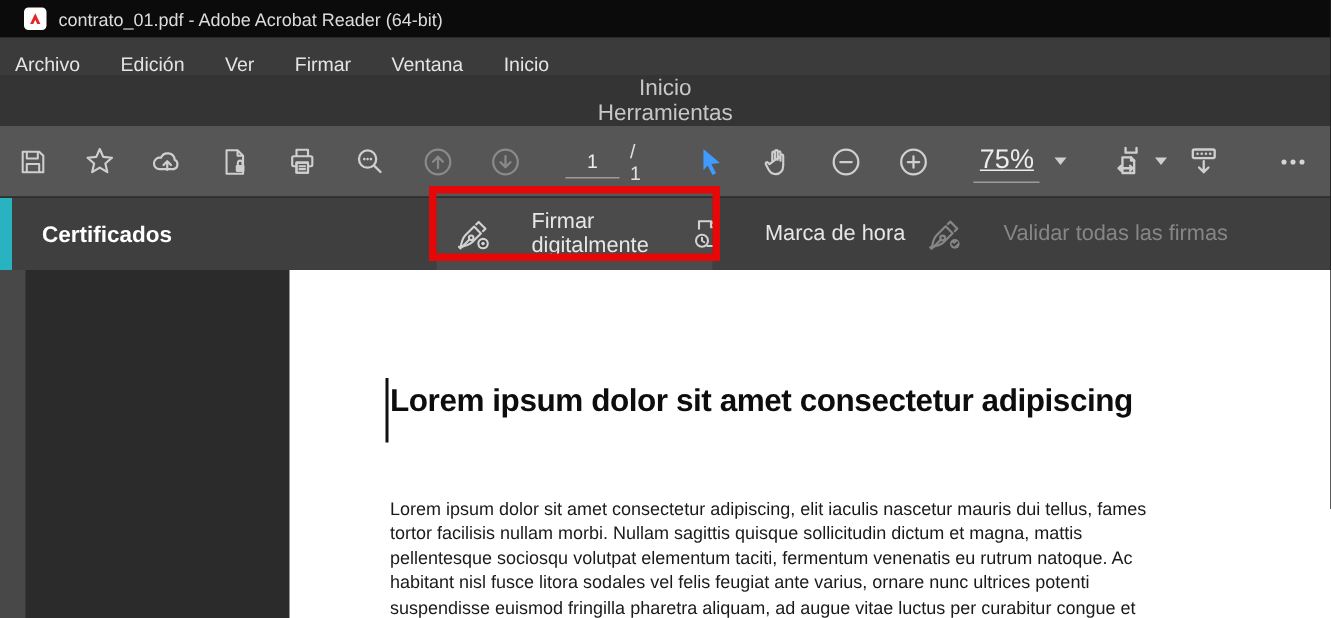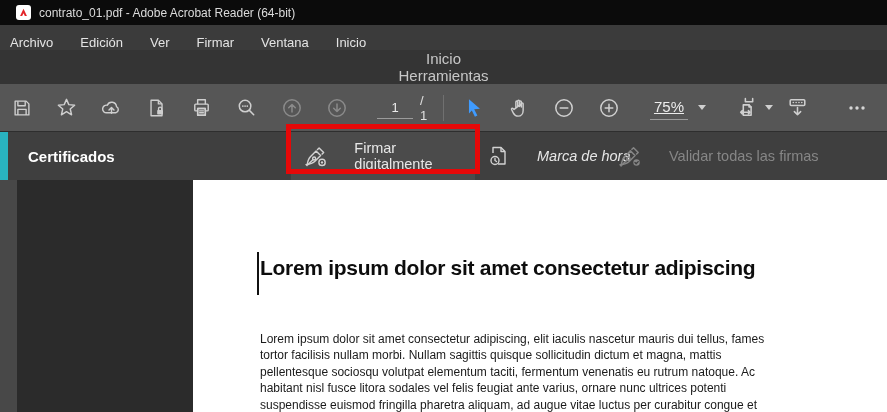--- a/index.html
+++ b/index.html
@@ -32,36 +32,36 @@
              display:flex; align-items:center; padding-left:7px; }
   .tbtn { width:29px; height:29px; display:flex; align-items:center; justify-content:center;
           margin-right:16px; flex:0 0 auto; }
   .tbtn svg { display:block; }
   .page-input { width:36px; height:22px; margin-left:10px; background:transparent; border:none;
                 border-bottom:1px solid #9b9b9b; color:#ececec; font-size:13px; text-align:center;
                 font-family:"Liberation Sans", sans-serif; }
   .page-total { color:#e0e0e0; font-size:13px; margin-left:7px; }
   .vsep { width:1px; height:26px; background:#707070; margin:0 16px; }
   .zoom-select { display:flex; align-items:center; margin-left:10px; gap:10px; }
-  .zoom-value { color:#ececec; font-size:15px; min-width:38px; text-align:left;
+  .zoom-value { color:#ececec; font-size:18px; min-width:38px; text-align:left;
                 border-bottom:1px solid #9b9b9b; padding:2px 4px 4px;text-decoration:underline; }
   .caret-down { width:0; height:0; border-left:4px solid transparent; border-right:4px solid transparent;
                 border-top:5px solid #cfcfcf; }
   .combo { display:flex; align-items:center; gap:4px; }
 
   
   .certbar { position:absolute; top:131px; left:0; right:0; height:49px; background:#3f3f3f;
              border-top:1px solid #2e2e2e; }
   .cert-accent { position:absolute; left:0; top:0; width:8px; height:100%; background:#29b3c0; }
   .cert-title { position:absolute; left:28px; top:0; height:100%; display:flex; align-items:center;
                 color:#ffffff; font-size:15px; font-weight:bold; }
   .cert-btn { position:absolute; top:0; height:100%; display:flex; align-items:center; gap:26px;
               font-size:14.5px; color:#e7e7e7; }
   .cert-btn.sign { left:291px; width:184px; background:#4b4b4b; padding-left:13px; }
-  .cert-btn.stamp { left:487px;font-style:italic; }
+  .cert-btn.stamp { left:460px; }
   .cert-btn.validate { left:618px; color:#868686; }
 
   
   .highlight-rect { position:absolute; left:286px; top:124px; width:194px; height:50px;
                     border:5px solid #e60808; z-index:60; pointer-events:none; }
 
   
   .docarea { position:absolute; top:180px; left:0; right:0; bottom:0; background:#2b2b2b; }
   .nav-strip { position:absolute; left:0; top:0; width:17px; height:100%; background:#484848; }
   .page { position:absolute; left:193px; top:0; width:753px; height:232px; background:#ffffff;

